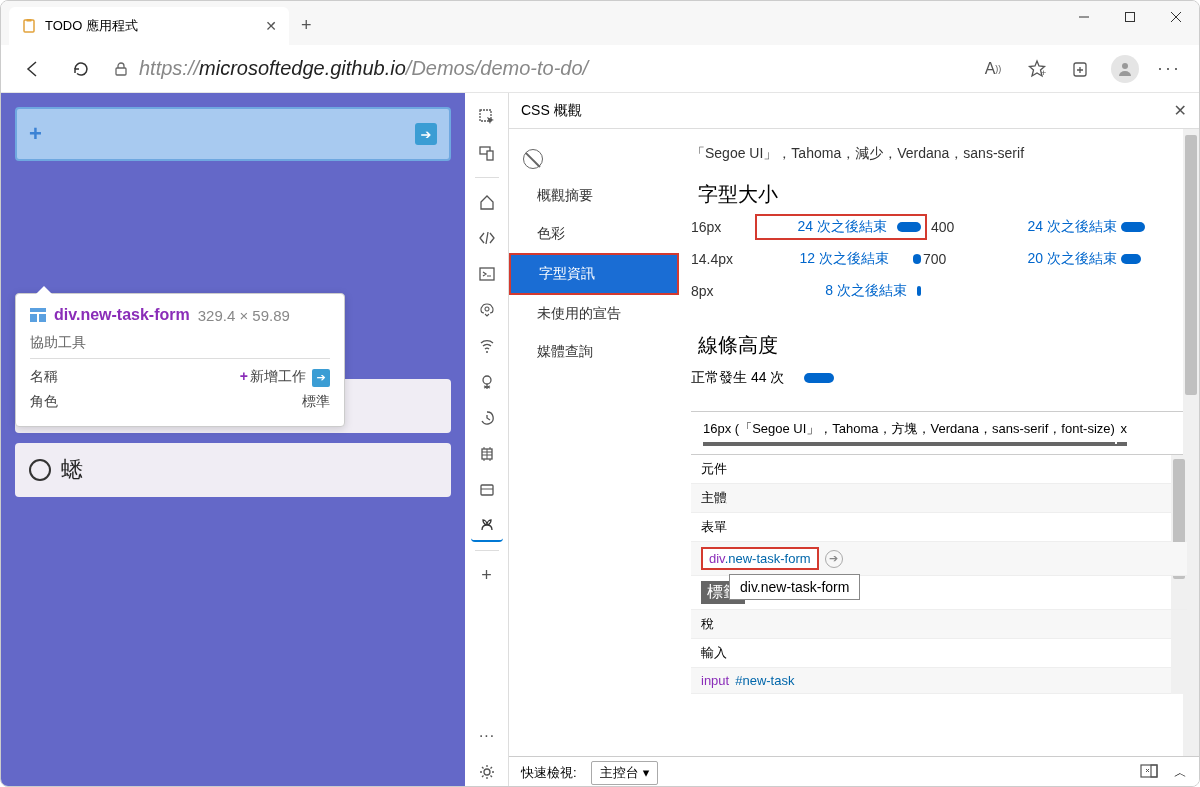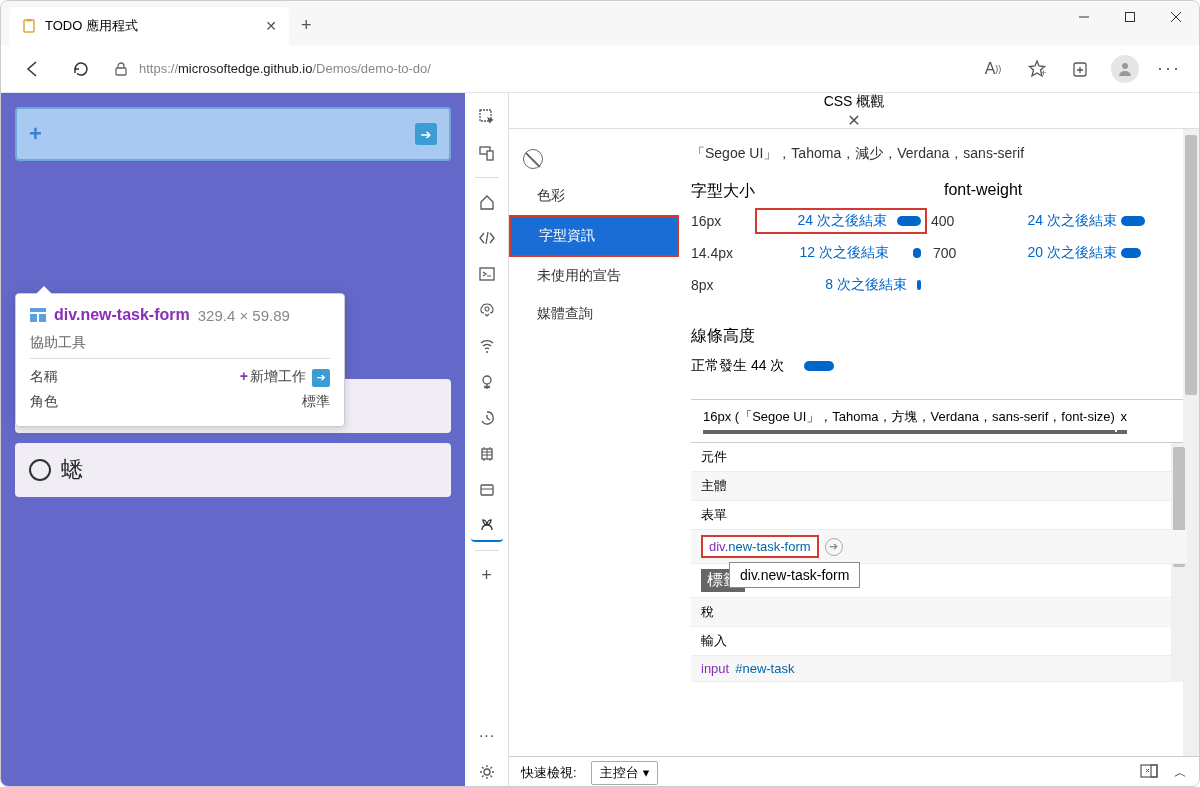--- a/index.html
+++ b/index.html
@@ -13,21 +13,21 @@
 .tab-close { color: #555; font-size: 14px; cursor: pointer; }
 .newtab { padding: 8px 12px; color: #555; font-size: 18px; margin-top: 6px; }
 .win-controls { margin-left: auto; display: flex; }
 .win-btn { width: 46px; height: 32px; display: flex; align-items: center; justify-content: center; color: #333; }
 
 
 .addrbar { height: 48px; display: flex; align-items: center; gap: 16px; padding: 0 16px; background: #fff; border-bottom: 1px solid #e5e5e5; }
 .nav-btn { width: 32px; height: 32px; display: flex; align-items: center; justify-content: center; color: #333; border-radius: 4px; }
 .url-box { flex: 1; display: flex; align-items: center; gap: 10px; height: 34px; }
 .lock { color: #666; }
-.url { font-size: 13px; color: #888; }
+.url { font-size: 20px; color: #888; font-style: italic; }
 .url .dark { color: #222; }
 .addr-icons { display: flex; gap: 16px; align-items: center; }
 .addr-icon { width: 28px; height: 28px; display: flex; align-items: center; justify-content: center; color: #555; }
 .avatar { width: 28px; height: 28px; border-radius: 50%; background: #e5e5e5; display: flex; align-items: center; justify-content: center; }
 
 
 .main { display: flex; height: calc(787px - 44px - 48px); }
 .page { width: 464px; background: #6468c8; padding: 14px; position: relative; }
 .task-form { background: #a8caf0; border-radius: 4px; padding: 12px; display: flex; align-items: center; justify-content: space-between; border: 2px solid #6fa8e0; }
 .plus { color: #3b82d4; font-size: 22px; font-weight: bold; }
@@ -51,37 +51,37 @@
 .task-text.hl { background: #c5c0d8; }
 
 
 .devtools { flex: 1; display: flex; background: #fff; }
 .dt-sidebar { width: 44px; border-right: 1px solid #ddd; display: flex; flex-direction: column; align-items: center; padding-top: 8px; gap: 4px; }
 .dt-side-btn { width: 32px; height: 32px; display: flex; align-items: center; justify-content: center; color: #555; border-radius: 4px; }
 .dt-side-btn.active { border-bottom: 2px solid #0078d4; }
 .dt-side-sep { width: 24px; height: 1px; background: #ddd; margin: 4px 0; }
 
 .dt-content { flex: 1; display: flex; flex-direction: column; }
-.dt-header { height: 36px; display: flex; align-items: center; padding: 0 12px; border-bottom: 1px solid #ddd; font-size: 14px; flex-direction: column; }
+.dt-header { height: 36px; display: flex; align-items: center; padding: 0 12px; border-bottom: 1px solid #ddd; font-size: 14px; }
 .dt-header-title { flex: 1; }
 .dt-close { color: #555; font-size: 16px; }
 
 .dt-body { flex: 1; display: flex; overflow: hidden; }
 .dt-nav { width: 170px; padding: 12px 0; }
 .dt-nav-top { padding: 8px 14px; }
 .no-icon { width: 20px; height: 20px; border: 1.5px solid #666; border-radius: 50%; position: relative; }
 .no-icon::after { content: ""; position: absolute; width: 20px; height: 1.5px; background: #666; top: 9px; left: -1px; transform: rotate(45deg); }
 .dt-nav-item { padding: 10px 28px; font-size: 14px; color: #333; cursor: pointer; }
 .dt-nav-item.selected { background: #1a6dd4; color: #fff; border: 2px solid #d43a2f; }
 
 .dt-panel { flex: 1; padding: 16px 12px; position: relative; font-size: 14px; overflow: hidden; }
 .font-family { color: #333; margin-bottom: 18px; }
 .col-heads { display: flex; }
 .col-heads > div { flex: 1; }
-.section-title { font-size: 16px; margin-bottom: 10px; }
+.section-title { font-size: 20px; margin-bottom: 10px; margin-left: 7px; }
 .font-grid { display: grid; grid-template-columns: 70px 130px 30px 70px 130px 30px; row-gap: 14px; align-items: center; margin-bottom: 32px; }
 .fg-size { color: #333; }
 .fg-link { color: #0066cc; text-align: right; padding-right: 4px; }
 .fg-bar { height: 10px; border-radius: 5px; background: #0066cc; }
 .fg-cell.boxed { border: 2px solid #d43a2f; padding: 2px 4px; margin: -4px -6px; display: flex; align-items: center; }
 .fg-cell.boxed .fg-link { flex: 1; }
 .line-h { margin-top: 6px; }
 .line-row { display: flex; align-items: center; gap: 20px; margin-top: 10px; }
 
 .dt-lower { border-top: 1px solid #ccc; }
@@ -327,54 +327,54 @@
       <div class="dt-header">
         <span class="dt-header-title">CSS 概觀</span>
         <span class="dt-close">✕</span>
       </div>
 
       <div class="dt-body">
         <div class="dt-nav">
           <div class="dt-nav-top">
               <div class="no-icon"></div>
             </div>
+          <div class="dt-nav-item">概觀摘要</div>
           <div class="dt-nav-item">色彩</div>
           <div class="dt-nav-item selected">字型資訊</div>
           <div class="dt-nav-item">未使用的宣告</div>
           <div class="dt-nav-item">媒體查詢</div>
         </div>
 
         <div class="dt-panel">
           <div class="scrolltrack">
               <div class="scrollthumb" style="top:6px;height:260px"></div>
             </div>
           <div class="font-family">「Segoe UI」，Tahoma，減少，Verdana，sans-serif</div>
           <div class="col-heads">
             <div class="section-title">字型大小</div>
-            <div class="section-title" style="padding-left:10px">font-weight</div>
           </div>
           <div class="font-grid" id="font-grid">
               <div class="fg-size">16px</div>
               <div style="grid-column: span 2;">
                 <div class="fg-cell boxed" style="display: flex; align-items: center;">
                   <div class="fg-link" style="flex: 1 1 0%;">24 次之後結束</div>
                   <div class="fg-bar" style="width: 24px; margin-left: 6px;"></div>
                 </div>
               </div>
               <div class="fg-size" style="padding-left: 10px;">400</div>
               <div class="fg-link">24 次之後結束</div>
               <div class="fg-bar" style="width: 24px;"></div>
               <div class="fg-size">14.4px</div>
               <div style="grid-column: span 2;">
                 <div class="fg-cell" style="display: flex; align-items: center; gap: 14px;">
                   <div class="fg-link" style="flex: 1 1 0%;">12 次之後結束</div>
                   <div class="fg-bar" style="width: 8px; margin-left: 6px;"></div>
                 </div>
               </div>
-              <div class="fg-size" style="padding-left: 12px;">700</div>
+              <div class="fg-size" style="padding-left: 2px;">700</div>
               <div class="fg-link">20 次之後結束</div>
               <div class="fg-bar" style="width: 20px;"></div>
               <div class="fg-size">8px</div>
               <div style="grid-column: span 2;">
                 <div class="fg-cell" style="display: flex; align-items: center;">
                   <div class="fg-link" style="flex: 1 1 0%;">8 次之後結束</div>
                   <div class="fg-bar" style="width: 4px; margin-left: 6px;"></div>
                 </div>
               </div>
               <div class="fg-size" style="padding-left: 10px;"></div>

